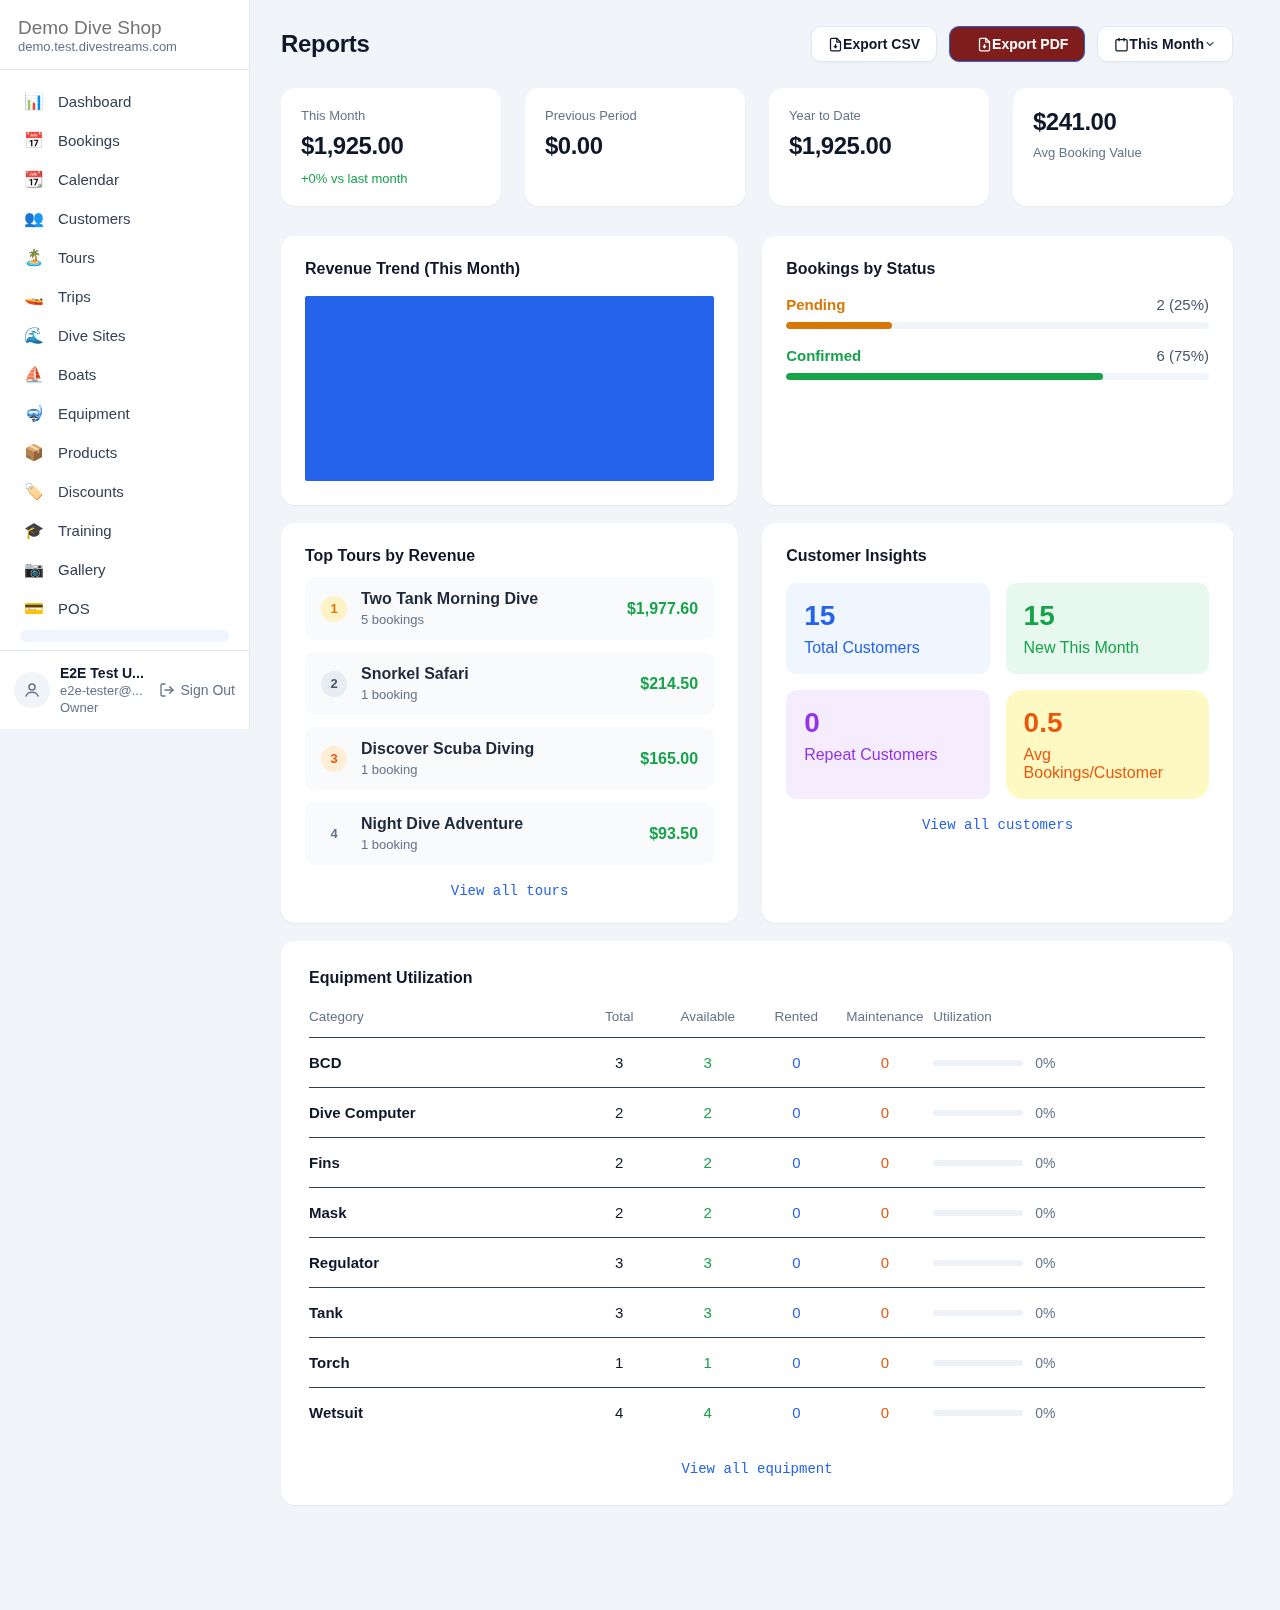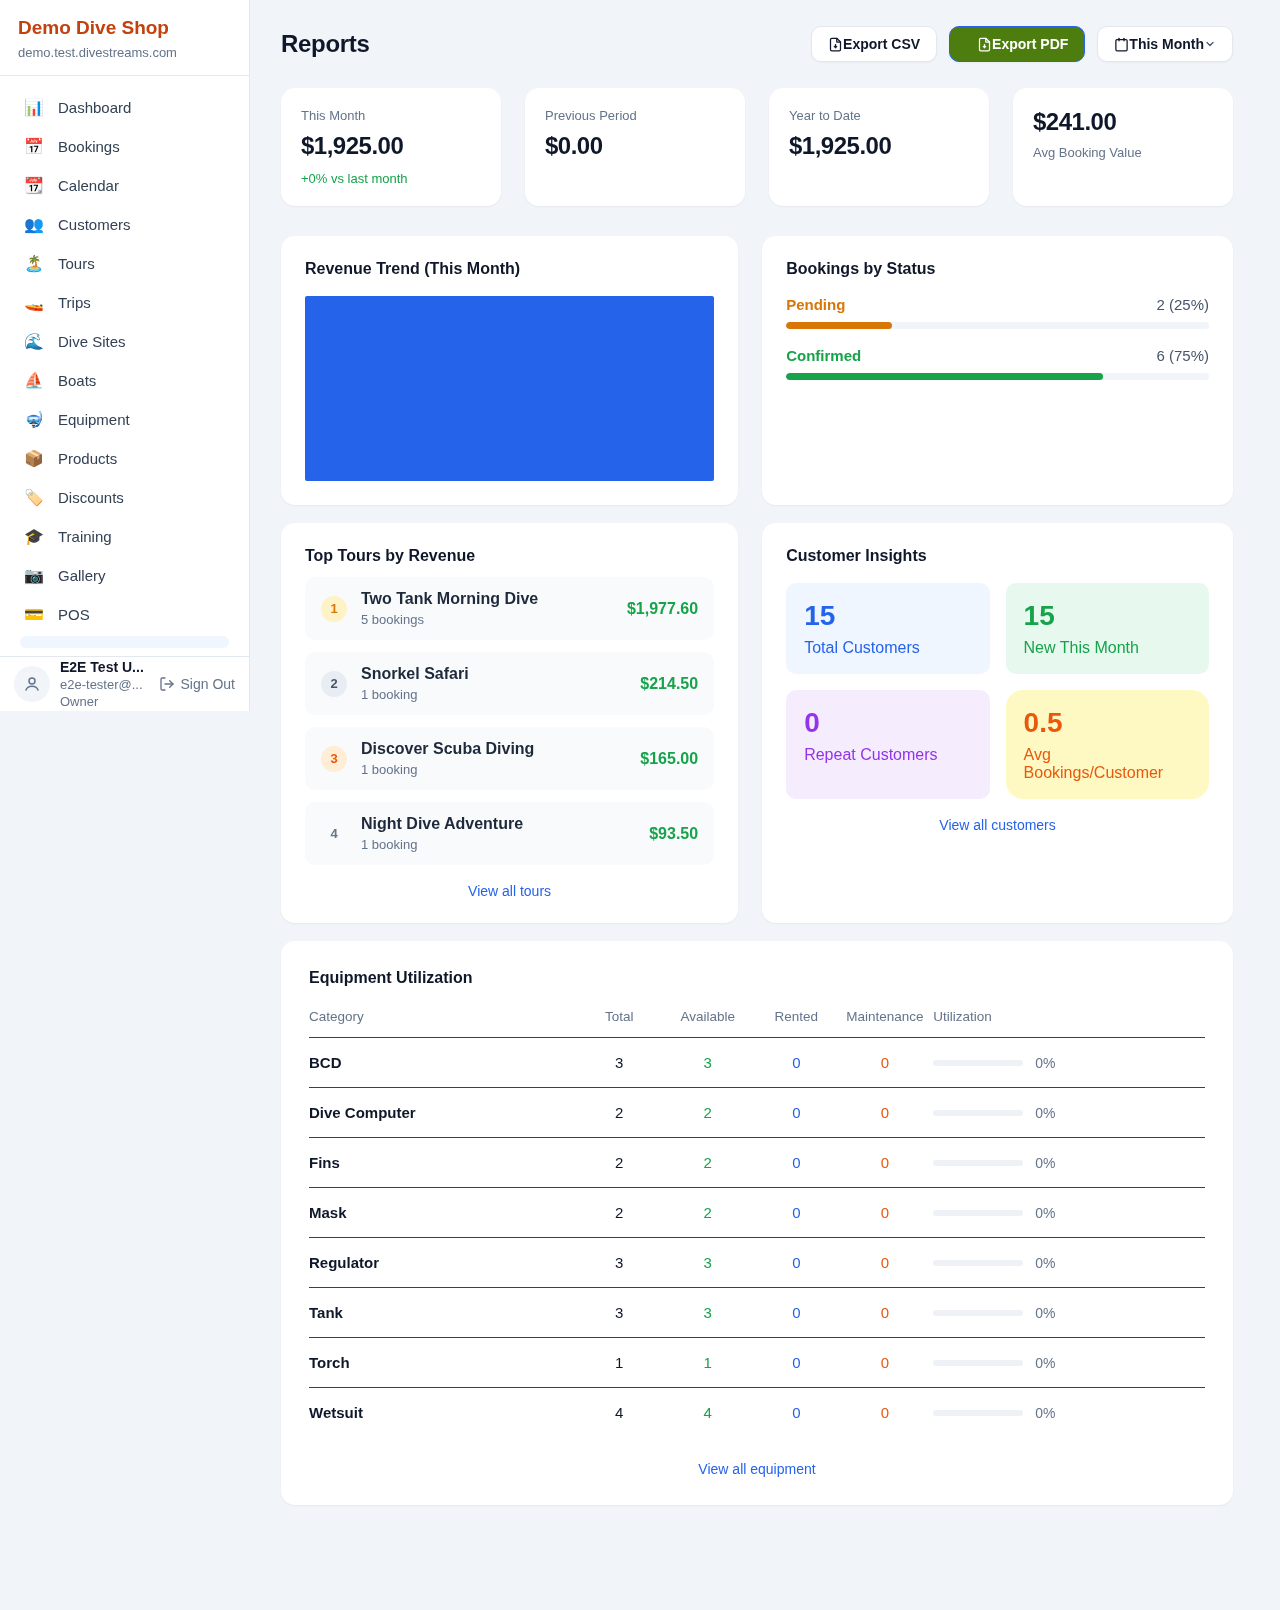--- a/index.html
+++ b/index.html
@@ -11,33 +11,33 @@
     color: #0f172a;
     position: relative;
   }
   
   .sidebar {
     position: absolute; left: 0; top: 0; width: 250px;
     background: #ffffff;
     border-right: 1px solid #e2e8f0;
   }
   .brand { padding: 17px 18px 15px; border-bottom: 1px solid #e2e8f0; }
-  .brand-name { color: #c2410c; font-size: 19px; font-weight: 700; margin-bottom: 6px; }
+  .brand-name { color: #737373; font-size: 19px; font-weight: 400; }
   .brand-domain { color: #64748b; font-size: 13px; }
   .nav { padding: 12px 10px 0; }
   .nav-item {
     display: flex; align-items: center; gap: 14px;
     padding: 10px 14px; border-radius: 8px;
     color: #334155; font-size: 15px; cursor: pointer;
   }
   .nav-icon { width: 20px; font-size: 16px; text-align: center; flex: 0 0 20px; }
   .active-peek { height: 12px; background: #eff6ff; border-radius: 8px; margin: 2px 10px 0; }
   .user-panel {
     border-top: 1px solid #e2e8f0; margin-top: 8px;
-    padding: 2px 14px; display: flex; align-items: center; gap: 10px;
+    padding: 14px 14px; display: flex; align-items: center; gap: 10px;
   }
   .avatar {
     width: 36px; height: 36px; border-radius: 50%;
     background: #f1f5f9; display: flex; align-items: center; justify-content: center;
     flex: 0 0 36px;
   }
   .user-info { min-width: 0; }
   .user-name { font-size: 14px; font-weight: 700; color: #0f172a; margin-bottom: 2px; white-space: nowrap; }
   .user-email { font-size: 13px; color: #64748b; white-space: nowrap; }
   .user-role { font-size: 13px; color: #64748b; margin-top: 2px; }
@@ -49,21 +49,21 @@
   .page-header { display: flex; align-items: center; justify-content: space-between; margin-bottom: 26px; }
   .page-title { font-size: 24px; font-weight: 700; letter-spacing: -0.3px; }
   .header-actions { display: flex; gap: 12px; }
   .btn {
     display: inline-flex; align-items: center; gap: 0;
     padding: 9px 16px; border-radius: 10px;
     font-size: 14px; font-weight: 600; font-family: inherit;
     background: #fff; border: 1px solid #e2e8f0; color: #0f172a; cursor: pointer;
     box-shadow: 0 1px 2px rgba(15,23,42,.04);
   }
-  .btn.primary { background: #4d7c0f; border-color: #2563eb; color: #fff; padding-left: 27px; }
+  .btn.primary { background: #7f1d1d; border-color: #2563eb; color: #fff; padding-left: 27px; }
   .btn svg { display: block; }
   .card {
     background: #fff; border-radius: 14px; padding: 20px;
     box-shadow: 0 1px 2px rgba(15,23,42,.05);
   }
   
   .stats-grid { display: grid; grid-template-columns: repeat(4, 1fr); gap: 24px; margin-bottom: 30px; }
   .stat-label { font-size: 13px; color: #64748b; margin-bottom: 9px; }
   .stat-value { font-size: 24px; font-weight: 700; letter-spacing: -0.5px; color: #0f172a; }
   .stat-delta { font-size: 13px; color: #16a34a; margin-top: 11px; }
@@ -97,21 +97,21 @@
   }
   .rank.r1 { background: #fef3c7; color: #d97706; }
   .rank.r2 { background: #e8edf3; color: #475569; }
   .rank.r3 { background: #ffedd5; color: #ea580c; }
   .tour-name { font-size: 16px; font-weight: 600; color: #1e293b; }
   .tour-sub { font-size: 13px; color: #64748b; margin-top: 4px; }
   .tour-amount { margin-left: auto; font-size: 16px; font-weight: 700; color: #16a34a; }
   .view-link {
     display: block; width: 100%; text-align: center; margin-top: 18px;
     color: #2563eb; font-size: 14px; background: none; border: none; cursor: pointer;
-    font-family: Liberation Sans, sans-serif;
+    font-family: Liberation Mono, monospace;
   }
   
   .tiles { display: grid; grid-template-columns: 1fr 1fr; gap: 16px; margin-top: 18px; }
   .tile { border-radius: 10px; padding: 17px 18px; }
   .tile-value { font-size: 28px; font-weight: 700; }
   .tile-label { font-size: 16px; margin-top: 7px; }
   .tile.blue   { background: #eff6ff; } .tile.blue .tile-value, .tile.blue .tile-label { color: #2563eb; }
   .tile.green  { background: #e7f8ef; } .tile.green .tile-value, .tile.green .tile-label { color: #16a34a; }
   .tile.purple { background: #f5ecfe; } .tile.purple .tile-value, .tile.purple .tile-label { color: #9333ea; }
   .tile.orange { background: #fef9c3; border-radius: 17px; } .tile.orange .tile-value, .tile.orange .tile-label { color: #ea580c; }

